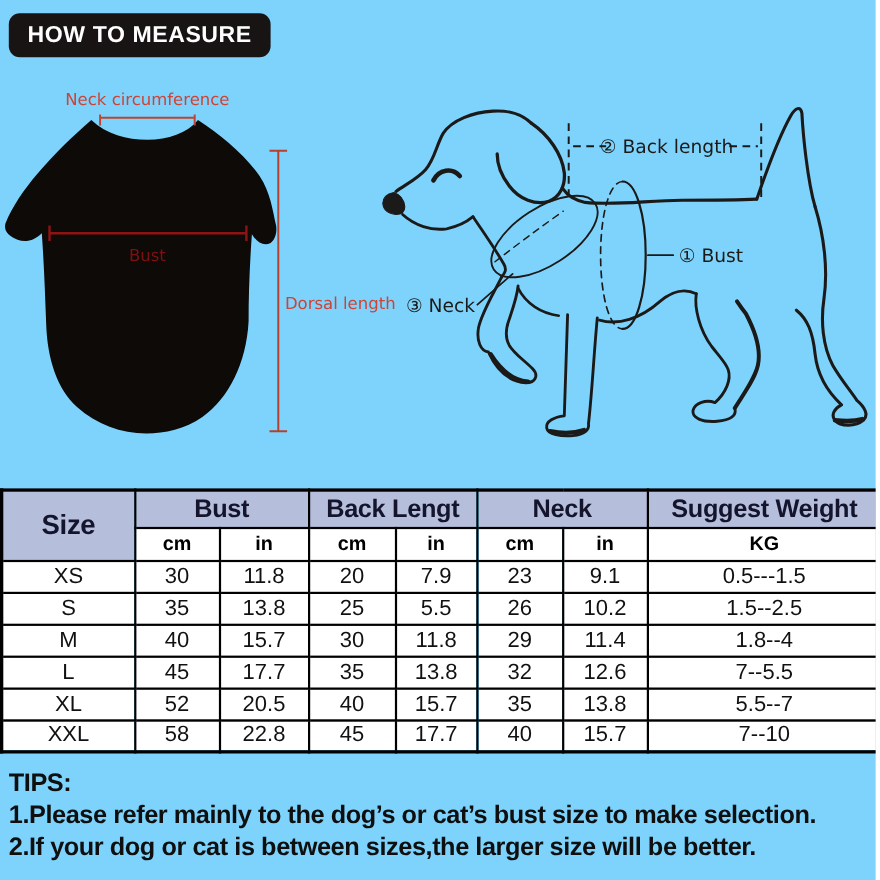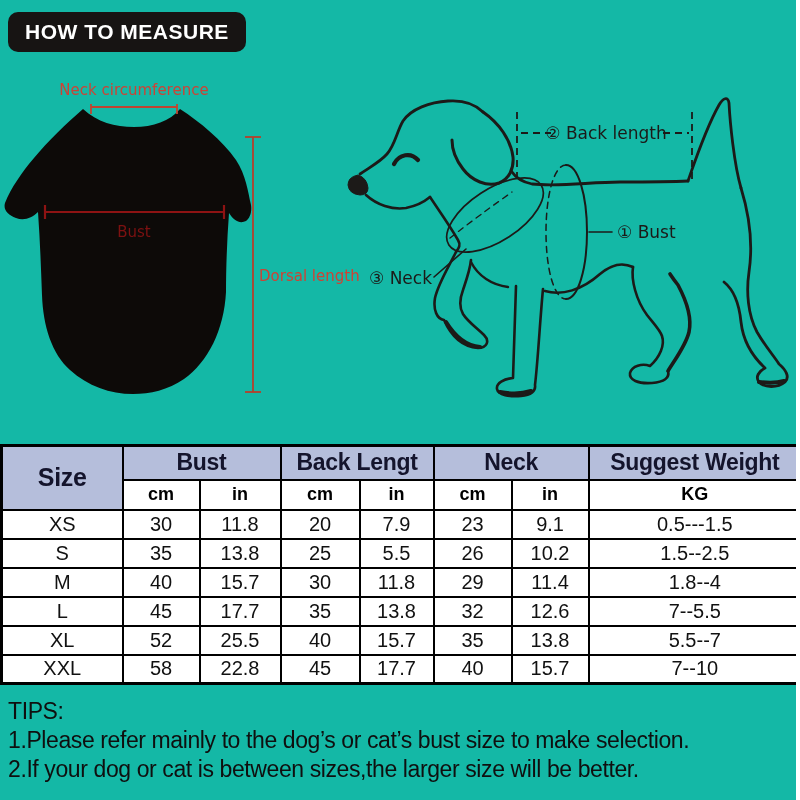--- a/index.html
+++ b/index.html
@@ -1,19 +1,19 @@
 <!DOCTYPE html>
 <html><head>
 <meta charset="utf-8">
 <style>
   html,body { margin:0; padding:0; }
   body { font-family: "Liberation Sans", sans-serif; }
   #stage {
     position: relative; width: 796px; height: 800px;
-    background: #14b8a6; overflow: hidden;
+    background: #7dd3fc; overflow: hidden;
   }
 
   
   .badge {
     position: absolute; left: 8px; top: 12px;
     width: 238px; height: 40px;
     background: #171413; border-radius: 10px;
     display: flex; align-items: center; justify-content: center;
   }
   .badge span {
@@ -44,20 +44,21 @@
   .hdr { background:#b5bedb; color:#14142c; font-weight:bold; font-size:23px; letter-spacing:-0.3px; }
   .size-hdr { font-size:25px; }
   .unit { background:#fff; color:#000; font-weight:bold; font-size:18px; }
   .size-table td { background:#fff; color:#111; font-size:20px; font-weight:400;margin-top:28px; }
 
   
   .tips {
     position:absolute; left:8px; top:697px; width:792px;
     color:#0f0f0f; font-size:23px; line-height:29px; letter-spacing:-0.4px;
     font-family:"Liberation Sans", sans-serif;
+    font-weight:bold;
   }
 </style>
 </head>
 <body>
 
 <div id="stage">
 
   <div class="badge">
     <span>HOW TO MEASURE</span>
   </div>
@@ -231,21 +232,21 @@
         <td>17.7</td>
         <td>35</td>
         <td>13.8</td>
         <td>32</td>
         <td>12.6</td>
         <td>7--5.5</td>
       </tr>
       <tr>
         <td>XL</td>
         <td>52</td>
-        <td>25.5</td>
+        <td>20.5</td>
         <td>40</td>
         <td>15.7</td>
         <td>35</td>
         <td>13.8</td>
         <td>5.5--7</td>
       </tr>
       <tr>
         <td>XXL</td>
         <td>58</td>
         <td>22.8</td>

